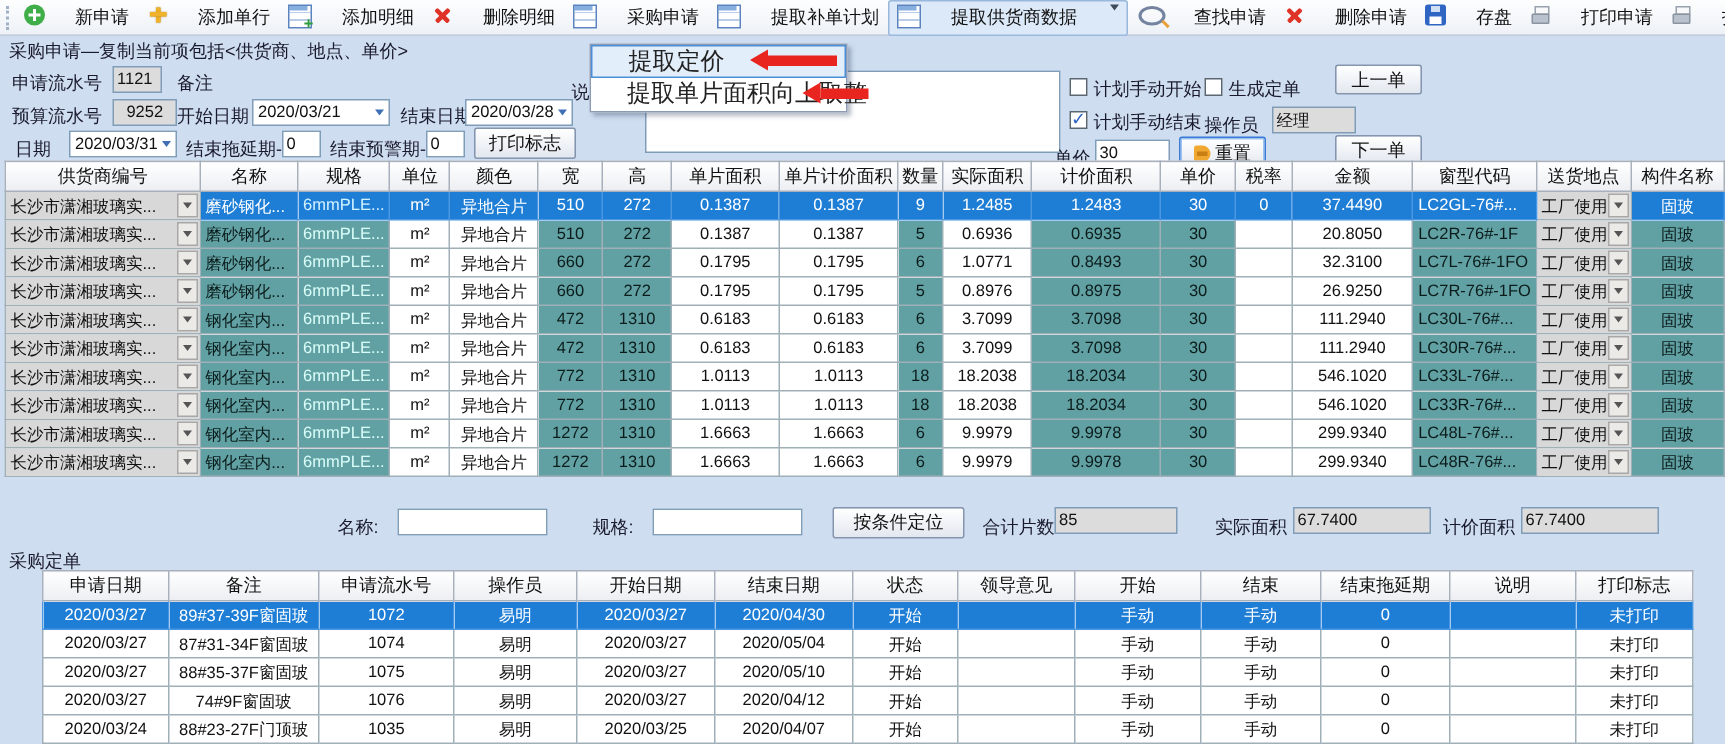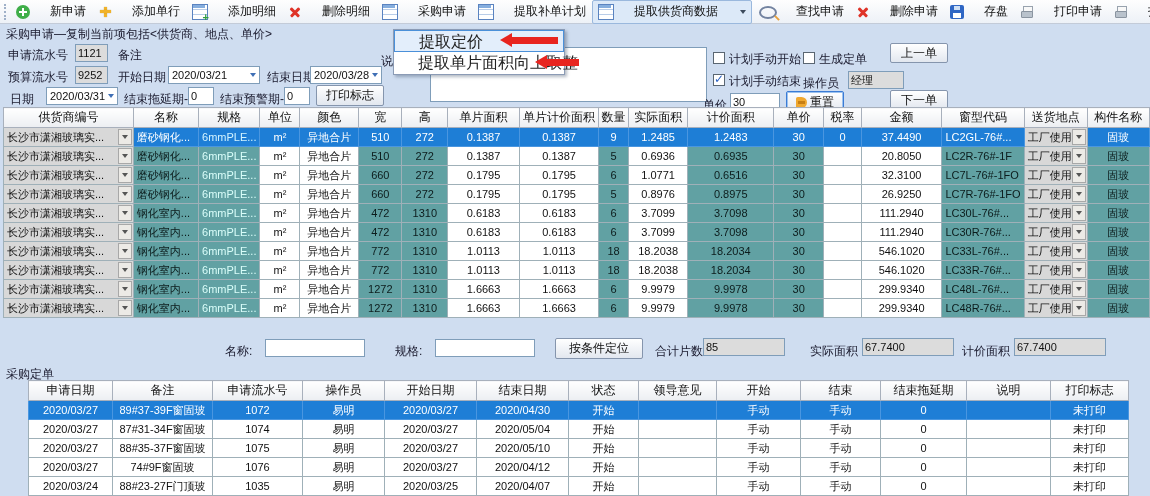--- a/index.html
+++ b/index.html
@@ -4,21 +4,21 @@
 <style>
   html,body{margin:0;padding:0}
   body{width:1150px;height:496px;overflow:hidden;position:relative;
        font-family:"Liberation Sans","DejaVu Sans",sans-serif;font-size:12px;
        background:#cfddf0;color:#111}
   
   .toolbar{position:absolute;left:0;top:0;width:1150px;height:24px;
        background:linear-gradient(#fefefe,#edf1f7);border-bottom:1px solid #c3cbd8;
        display:flex;align-items:center;padding-left:3px;box-sizing:border-box;white-space:nowrap}
   .grip{width:4px;height:16px;border-left:2px dotted #9fb0c8;margin:0 4px 0 1px}
-  .tb-item{display:inline-flex;align-items:center;gap:20px;padding:2px 5px;height:18px;
+  .tb-item{display:inline-flex;gap:20px;padding:2px 5px;height:18px;
        border:1px solid transparent;border-radius:2px;cursor:default}
   .tb-item.active{background:#dce9f8;border-color:#9ab8dd}
   .tb-caret{width:0;height:0;border-left:3px solid transparent;border-right:3px solid transparent;
        border-top:4px solid #3c4a5c;margin-left:2px}
   .ticon{position:relative;width:14px;height:14px;display:inline-block;flex:0 0 14px}
   .ti-plus-green{background:#3fae49;border-radius:7px}
   .ti-plus-green::before{content:"";position:absolute;left:6px;top:3px;width:2px;height:8px;background:#fff}
   .ti-plus-green::after{content:"";position:absolute;left:3px;top:6px;width:8px;height:2px;background:#fff}
   .ti-plus-yellow::before{content:"";position:absolute;left:6px;top:2px;width:3px;height:10px;background:#f0b22a;box-shadow:0 0 1px #a67c10}
   .ti-plus-yellow::after{content:"";position:absolute;left:2px;top:5.5px;width:11px;height:3px;background:#f0b22a;box-shadow:0 0 1px #a67c10}
@@ -157,21 +157,21 @@
 <div class="form-panel">
   <div class="flbl" style="left:6px;top:2px">采购申请—复制当前项包括&lt;供货商、地点、单价&gt;</div>
 
   <div class="flbl" style="left:8px;top:23px">申请流水号</div>
   <input class="tbx gray" style="left: 75px; top: 20px; width: 33px;" value="1121">
   <div class="flbl" style="left:118px;top:23px">备注</div>
   <div class="flbl" style="left:381px;top:29px">说明</div>
   <div class="mlbox" style="left:430px;top:23px;width:277px;height:55px"></div>
 
   <div class="flbl" style="left:8px;top:45px">预算流水号</div>
-  <input class="tbx gray" style="left: 75px; top: 42px; width: 33px;" value="9252">
+  <input class="tbx gray" style="left: 75px; top: 42px; width: 43px; text-align: center;" value="9252">
   <div class="flbl" style="left:118px;top:45px">开始日期</div>
   <div class="dropbox" style="left:168px;top:42px;width:92px">
     <span>2020/03/21</span>
     <span class="dcaret"></span>
   </div>
   <div class="flbl" style="left:267px;top:45px">结束日期</div>
   <div class="dropbox" style="left:310px;top:42px;width:72px">
     <span>2020/03/28</span>
     <span class="dcaret"></span>
   </div>
@@ -296,21 +296,21 @@
           <td class="teal tl">磨砂钢化...</td>
           <td class="teal spec tl">6mmPLE...</td>
           <td>m²</td>
           <td>异地合片</td>
           <td class="teal">660</td>
           <td class="teal">272</td>
           <td>0.1795</td>
           <td>0.1795</td>
           <td class="teal">6</td>
           <td>1.0771</td>
-          <td class="teal">0.6516</td>
+          <td class="teal">0.8493</td>
           <td class="teal">30</td>
           <td></td>
           <td>32.3100</td>
           <td class="teal tl">LC7L-76#-1FO</td>
           <td class="combo"><span>工厂使用</span><span class="arr"></span></td>
           <td class="teal">固玻</td>
         </tr>
         <tr>
           <td class="combo"><span>长沙市潇湘玻璃实...</span><span class="arr"></span></td>
           <td class="teal tl">磨砂钢化...</td>

